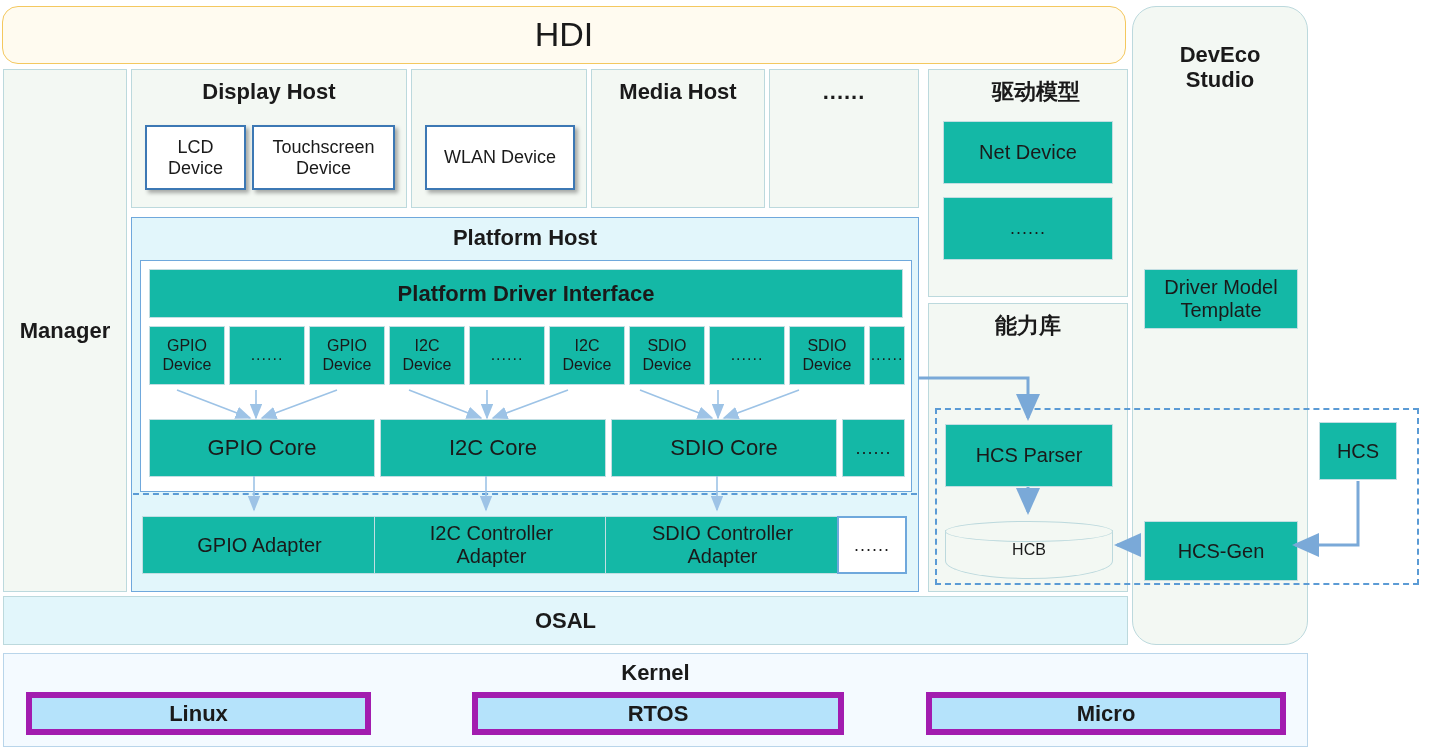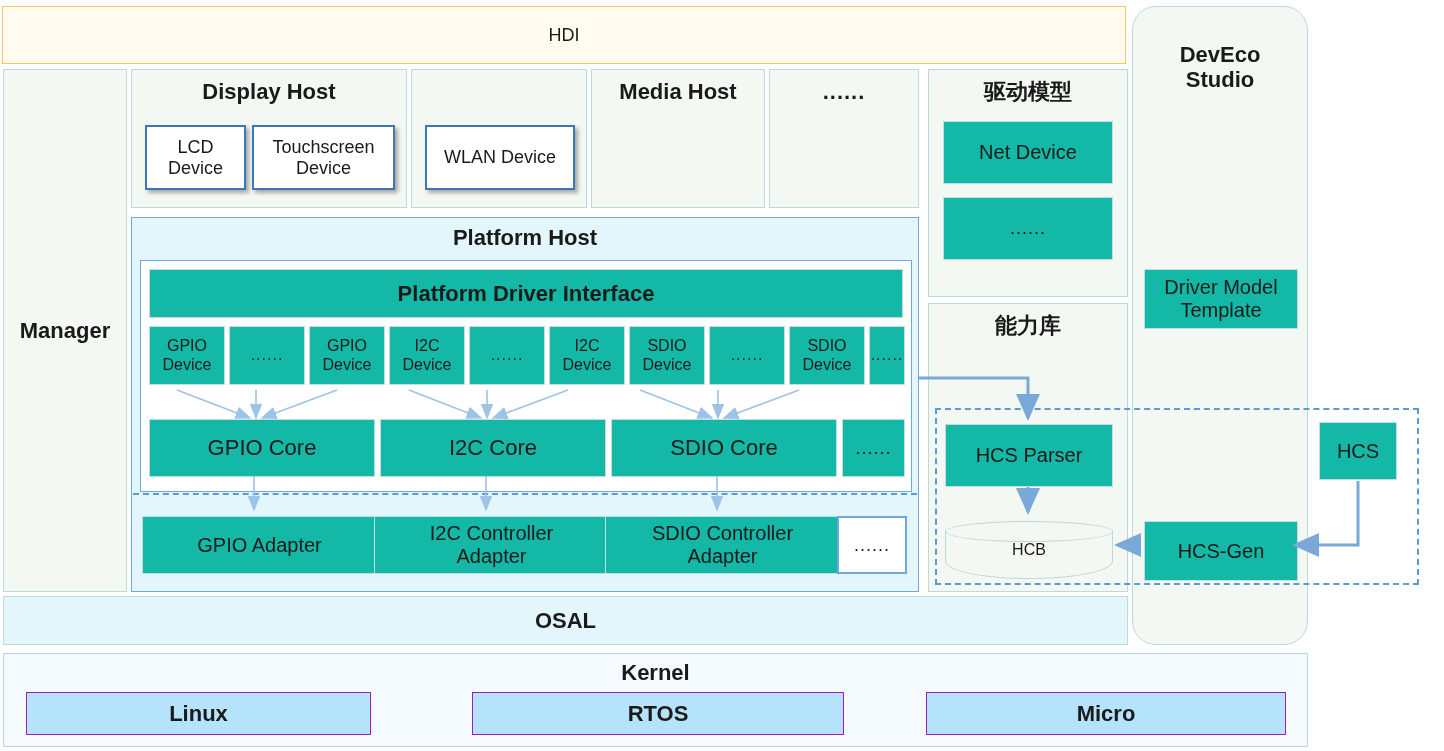--- a/index.html
+++ b/index.html
@@ -21,31 +21,31 @@
     text-align:center;line-height:1.15;color:#1a1a1a;
   }
 
   
   .pane-green{background:#f3f8f3;border:1px solid #bcd9dd;}
   .pane-inner{background:#14b8a6;border:1px solid #c2dee2;}
   .pane-hdi{background:#fffbf0;border:1px solid #f4c85f;}
   .pane-cyan{background:#e2f6fb;border:1px solid #6fa8dc;}
   .pane-osal{background:#e2f6fb;border:1px solid #bcd9dd;}
   .pane-kernel{background:#f4faff;border:1px solid #b9d5ea;}
-  .chip-kernel{background:#b5e3fb;border:1px solid #a21caf;}
+  .chip-kernel{background:#b5e3fb;border:6px solid #a21caf;}
   .card-white{background:#ffffff;border:2px solid #3c78b4;box-shadow:3px 3px 4px rgba(0,0,0,0.32);}
   .card-white-thin{background:#ffffff;border:2px solid #6fa8dc;}
   .dashed-blue{border:2px dashed #5b9bd5;background:transparent;}
 
   .t-bold{font-weight:bold;}
   .f13{font-size:16px;}
   .f15{font-size:18px;}
   .f17{font-size:20px;}
   .f19{font-size:22px;}
-  .f22{font-size:18px;}
+  .f22{font-size:34px;border-radius:16px;}
 
   .dots{letter-spacing:1px;}
 
   svg.overlay{position:absolute;left:0;top:0;width:1444px;height:751px;pointer-events:none;}
 
   
   .cyl{position:absolute;box-sizing:border-box;}
   .cyl .body{
     position:absolute;left:0;right:0;top:9px;bottom:0;
     background:#f3f8f3;border:1px solid #bcd9dd;border-top:none;
@@ -129,21 +129,21 @@
     <div class="box pane-inner lbl f17" style="left:242px;top:298px;width:235px;height:58px;white-space:pre-line;">I2C Controller
 Adapter</div>
     <div class="box pane-inner lbl f17" style="left:473px;top:298px;width:235px;height:58px;white-space:pre-line;">SDIO Controller
 Adapter</div>
     <div class="box card-white-thin lbl f15 dots" style="left:705px;top:298px;width:70px;height:58px;">......</div>
   </div>
 
   <div class="box" style="left:133px;top:493px;width:784px;height:0;border-top:2px dashed #5b9bd5;"></div>
 
   <div class="box pane-green" style="left:928px;top:69px;width:200px;height:228px;">
-    <div class="lbl f19 t-bold" style="left:0;top:8px;width:100%;height:28px;">驱动模型</div>
+    <div class="lbl f19 t-bold" style="left:8px;top:8px;width:100%;height:28px;">驱动模型</div>
     <div class="box pane-inner lbl f17" style="left:14px;top:51px;width:170px;height:63px;">Net Device</div>
     <div class="box pane-inner lbl f15 dots" style="left:14px;top:127px;width:170px;height:63px;">......</div>
   </div>
 
   <div class="box pane-green" style="left:928px;top:303px;width:200px;height:289px;">
     <div class="lbl f19 t-bold" style="left:0;top:8px;width:100%;height:28px;">能力库</div>
     <div class="box pane-inner lbl f17" style="left:16px;top:120px;width:168px;height:63px;">HCS Parser</div>
 
     <div class="cyl" style="left:16px;top:217px;width:168px;height:58px;">
       <div class="body"></div>

